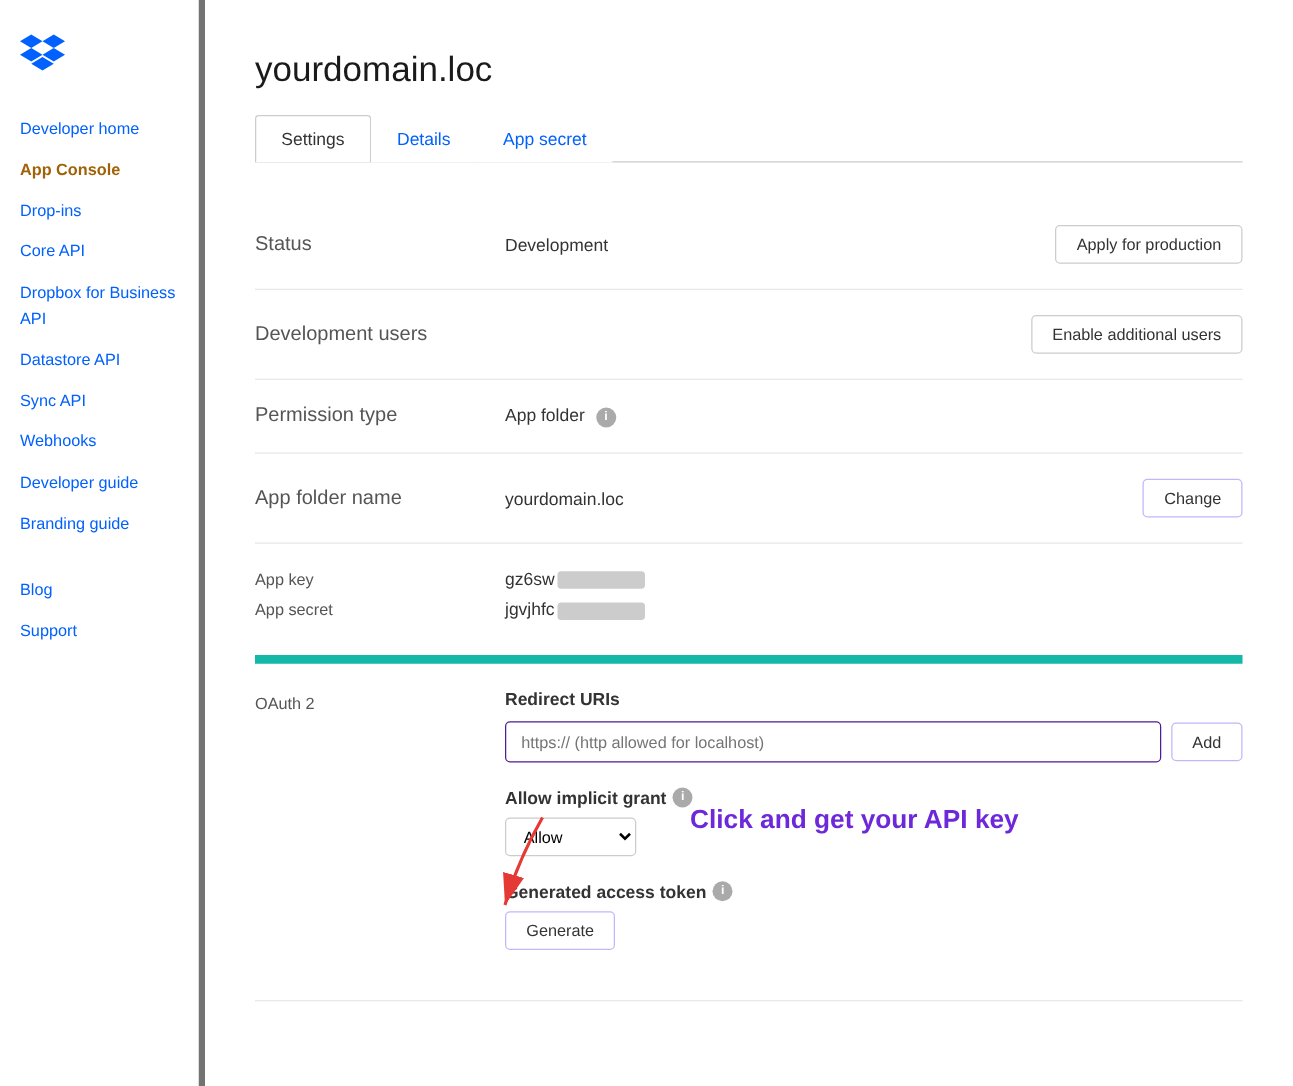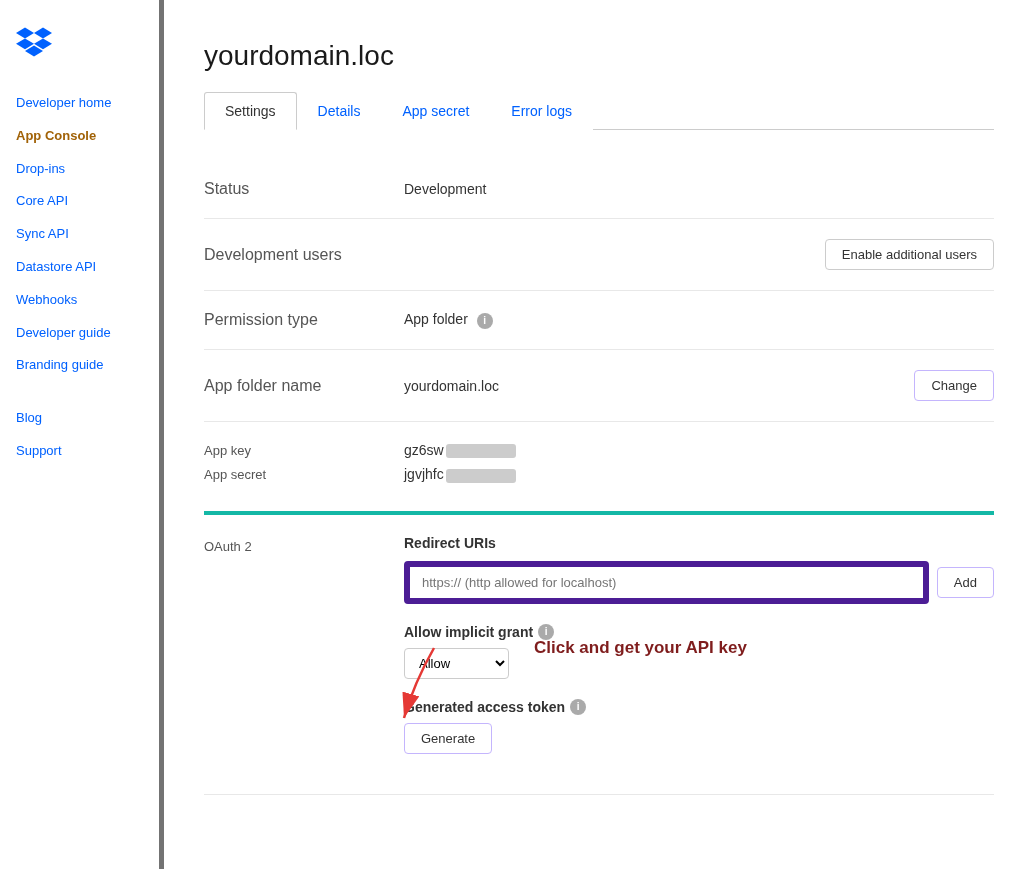--- a/index.html
+++ b/index.html
@@ -116,21 +116,21 @@
       font-size: 10px;
       font-weight: bold;
       cursor: pointer;
       margin-left: 5px;
       vertical-align: middle;
     }
 
     
     .key-secret-section {
       padding: 20px 0;
-      border-bottom: 4px solid #14b8a6;
+      border-bottom: 7px solid #14b8a6;
     }
     .key-row {
       display: flex;
       align-items: center;
       margin-bottom: 8px;
     }
     .key-label {
       width: 200px;
       min-width: 200px;
       color: #555;
@@ -178,21 +178,21 @@
       margin-bottom: 10px;
     }
     .redirect-uri-row {
       display: flex;
       align-items: center;
       gap: 8px;
     }
     .redirect-uri-input {
       flex: 1;
       padding: 8px 12px;
-      border: 6px solid #4c1d95;
+      border: 1px solid #4c1d95;
       border-radius: 4px;
       font-size: 13px;
       color: #999;
     }
 
     .implicit-grant-label {
       font-size: 14px;
       font-weight: 600;
       margin-bottom: 8px;
       display: flex;
@@ -228,44 +228,47 @@
       <polygon points="0,22 10,16 20,22 10,28" fill="#0061fe"></polygon>
       <polygon points="20,22 30,16 40,22 30,28" fill="#0061fe"></polygon>
       <polygon points="10,30 20,24 30,30 20,36" fill="#0061fe"></polygon>
     </svg>
   </div>
   <nav class="sidebar-nav">
     <a href="#">Developer home</a>
     <a href="#" class="active">App Console</a>
     <a href="#">Drop-ins</a>
     <a href="#">Core API</a>
+    <a href="#">Dropbox for Business API</a>
+    <a href="#">Datastore API</a>
     <a href="#">Sync API</a>
-    <a href="#">Datastore API</a>
     <a href="#">Webhooks</a>
     <a href="#">Developer guide</a>
     <a href="#">Branding guide</a>
     <div class="sidebar-divider"></div>
     <a href="#">Blog</a>
     <a href="#">Support</a>
   </nav>
 </div>
 
 <div id="main">
   <h1 class="page-title">yourdomain.loc</h1>
 
   <div class="tabs">
     <a href="#" class="tab active">Settings</a>
     <a href="#" class="tab">Details</a>
     <a href="#" class="tab">App secret</a>
-    <a href="#" class="tab">Error logs</a>
   </div>
 
   <div class="settings-row">
     <div class="settings-label">Status</div>
     <div class="settings-value">Development</div>
+    <div class="settings-action">
+      <button class="btn btn-primary">Apply for production</button>
+    </div>
   </div>
 
   <div class="settings-row">
     <div class="settings-label">Development users</div>
     <div class="settings-action">
       <button class="btn btn-primary">Enable additional users</button>
     </div>
   </div>
 
   <div class="settings-row">
@@ -316,21 +319,21 @@
           <div class="implicit-grant-label">
             <span>Allow implicit grant</span>
             <span class="info-icon">i</span>
           </div>
           <div style="position:relative; display:inline-block;">
             <select class="implicit-grant-select">
               <option>Allow</option>
               <option>Disallow</option>
             </select>
             
-            <span style="position:absolute; left:130px; top:-10px; color:#7f1d1d; font-size:17px; font-weight:bold; white-space:nowrap; font-family:'Comic Sans MS',cursive,sans-serif;">Click and get your API key</span>
+            <span style="position:absolute; left:148px; top:-10px; color:#6d28d9; font-size:21px; font-weight:bold; white-space:nowrap; font-family:'Comic Sans MS',cursive,sans-serif;">Click and get your API key</span>
           </div>
         </div>
 
         <div class="oauth-subsection">
           <div class="access-token-label">
             <span>Generated access token</span>
             <span class="info-icon">i</span>
           </div>
           <div style="position:relative; display:inline-block;">
             <button class="btn">Generate</button>

